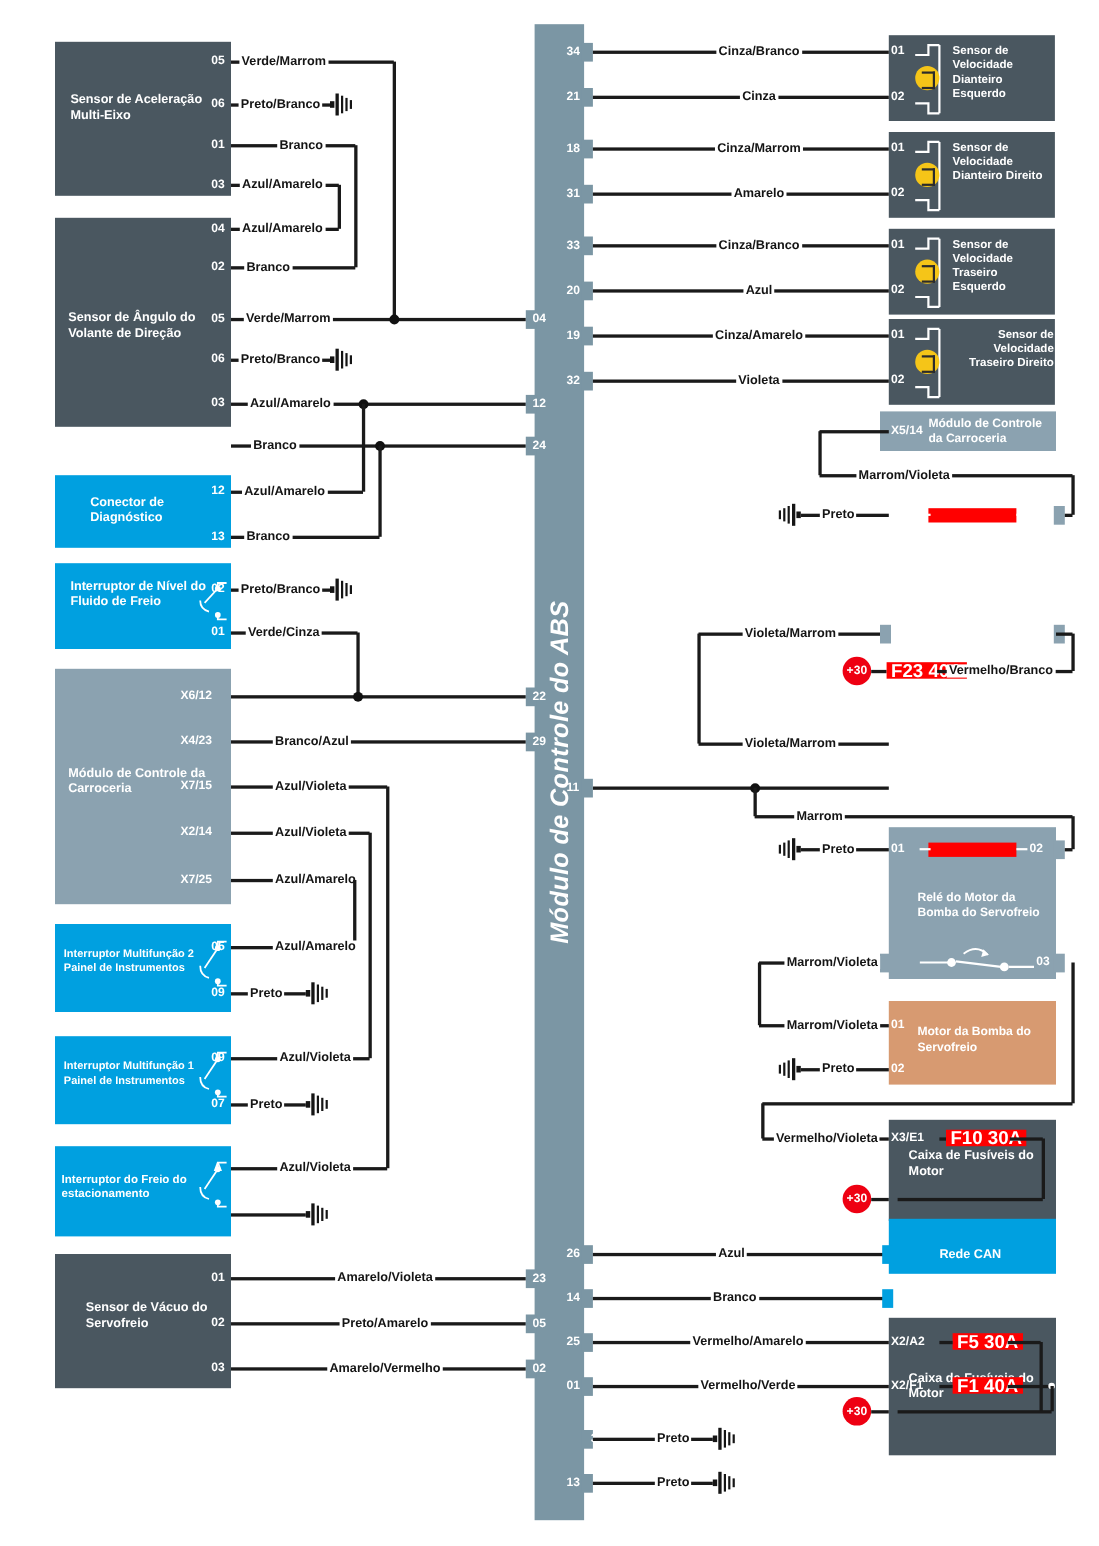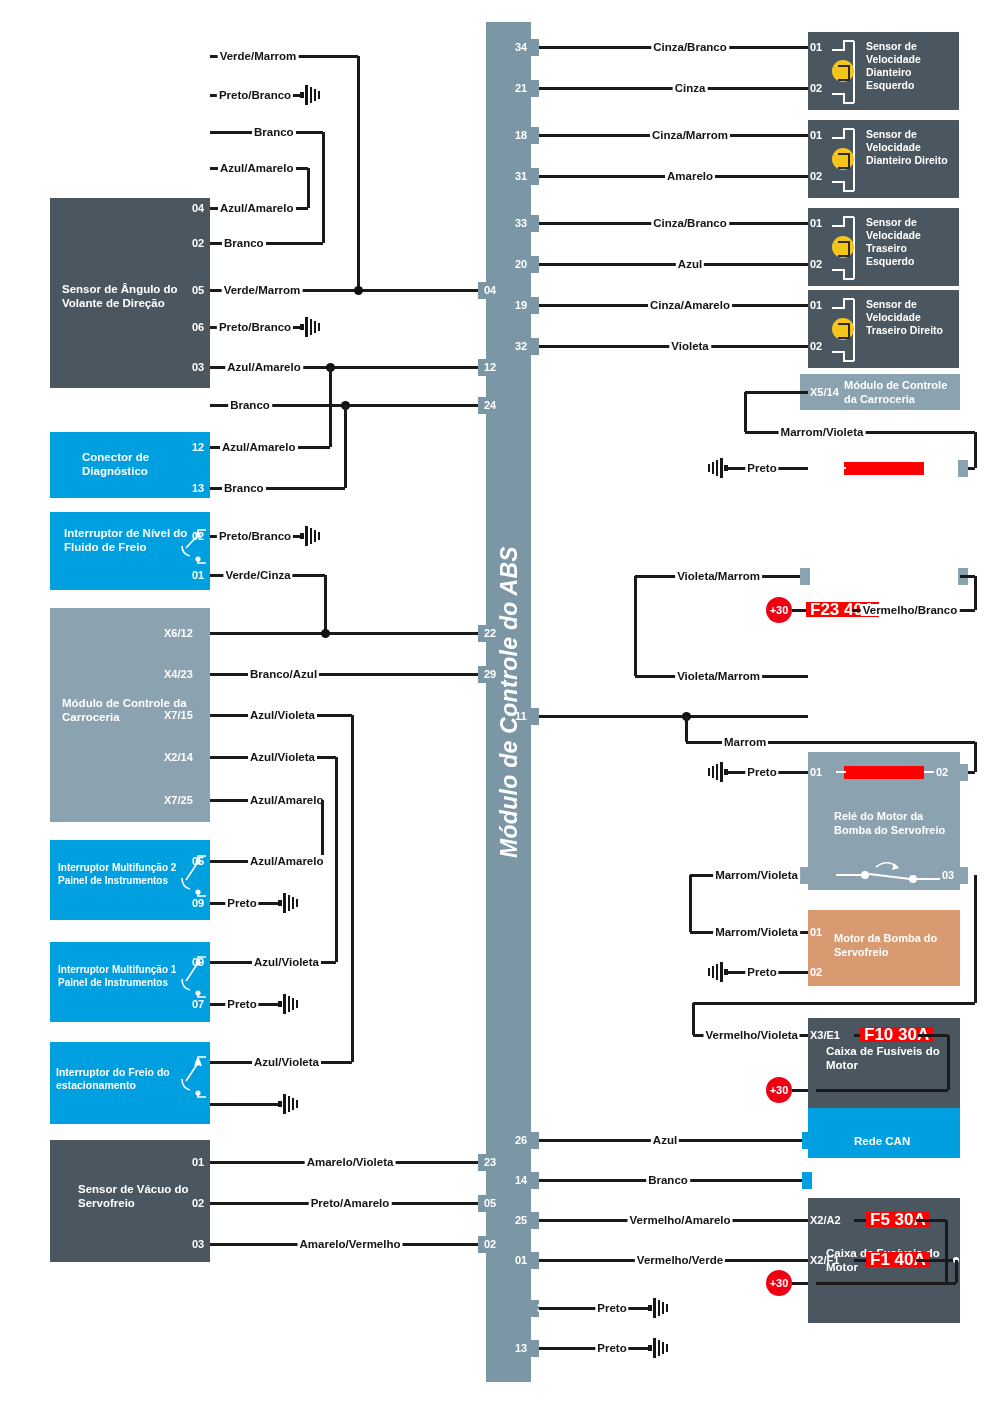--- a/index.html
+++ b/index.html
@@ -62,20 +62,23 @@
 </style>
 </head>
 <body>
 
 <div id="stage">
 
   <div id="abs">
     <div class="title">Módulo de Controle do ABS</div>
   </div>
 
+  <div class="box dark" style="left:50px;top:38px;width:160px;height:140px;">
+    <div class="lbl" style="left:14px;top:46px;width:130px;font-size:11.5px;">Sensor de Aceleração Multi-Eixo</div>
+  </div>
 
   <div class="box dark" style="left:50px;top:198px;width:160px;height:190px;">
     <div class="lbl" style="left:12px;top:84px;width:140px;font-size:11.5px;">Sensor de Ângulo do Volante de Direção</div>
   </div>
 
   <div class="box blue" style="left:50px;top:432px;width:160px;height:66px;">
     <div class="lbl" style="left:32px;top:18px;width:120px;font-size:11.5px;">Conector de Diagnóstico</div>
   </div>
 
   <div class="box blue" style="left:50px;top:512px;width:160px;height:78px;">
@@ -104,21 +107,21 @@
 
   <div class="box dark" style="left:808px;top:32px;width:151px;height:78px;">
     <div class="lbl" style="left:58px;top:8px;width:92px;font-size:10.5px;">Sensor de Velocidade Dianteiro Esquerdo</div>
   </div>
   <div class="box dark" style="left:808px;top:120px;width:151px;height:78px;">
     <div class="lbl" style="left:58px;top:8px;width:92px;font-size:10.5px;">Sensor de Velocidade Dianteiro Direito</div>
   </div>
   <div class="box dark" style="left:808px;top:208px;width:151px;height:78px;">
     <div class="lbl" style="left:58px;top:8px;width:92px;font-size:10.5px;">Sensor de Velocidade Traseiro Esquerdo</div>
   </div>
-  <div class="box dark" style="left:808px;top:290px;width:151px;height:78px;">
+  <div class="box dark" style="left:808px;top:290px;width:151px;height:78px;text-align:right;">
     <div class="lbl" style="left:58px;top:8px;width:92px;font-size:10.5px;">Sensor de Velocidade Traseiro Direito</div>
   </div>
 
   <div class="box gray" style="left:800px;top:374px;width:160px;height:36px;">
     <div class="lbl" style="left:44px;top:5px;width:116px;font-size:11px;">Módulo de Controle da Carroceria</div>
   </div>
 
 
 
   <div class="box gray" style="left:808px;top:752px;width:152px;height:138px;">

